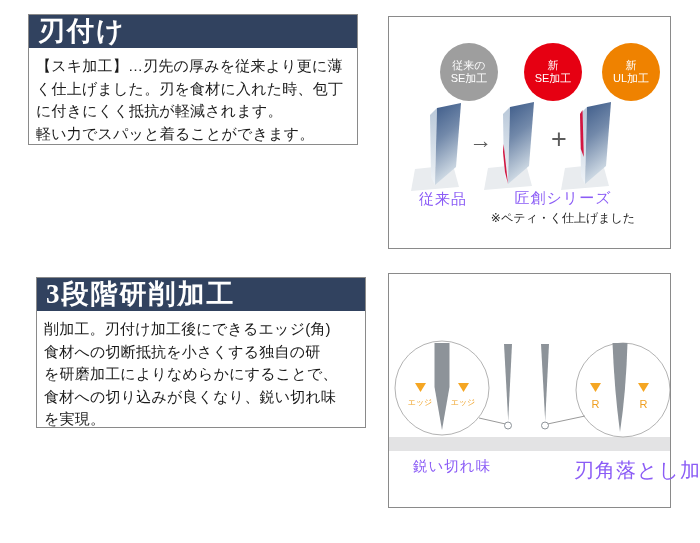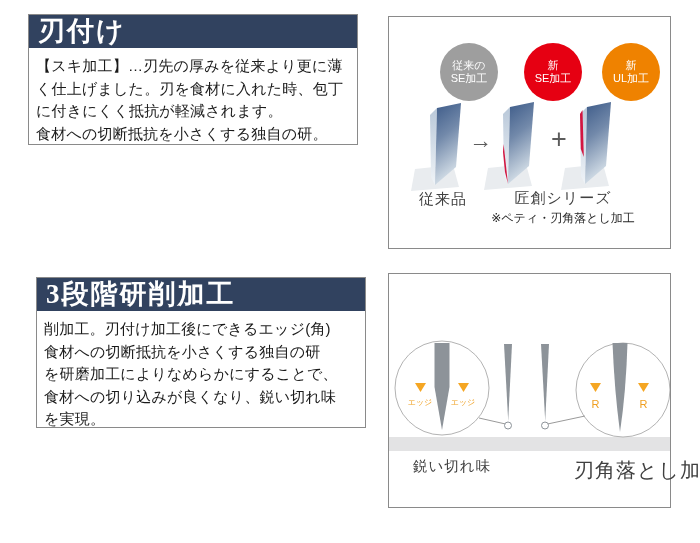--- a/index.html
+++ b/index.html
@@ -17,37 +17,37 @@
   }
   .txtbox .bd{padding:7px 6px 0 7px;font-size:15px;line-height:22.5px;letter-spacing:0.2px;}
   .txtbox .bd div{white-space:nowrap;}
   
   .diagbox{left:388px;width:283px;}
   .circle{
     position:absolute;width:58px;height:58px;border-radius:50%;
     color:#fff;font-size:11px;line-height:13px;text-align:center;
     display:flex;flex-direction:column;justify-content:center;
   }
-  .oplabel{position:absolute;font-size:15px;color:#404040;letter-spacing:1px;white-space:nowrap;}
+  .oplabel{position:absolute;font-size:15px;color:#8b5cf6;letter-spacing:1px;white-space:nowrap;}
   .smalllabel{position:absolute;font-size:12px;color:#262626;white-space:nowrap;}
   .glyph{position:absolute;color:#5c5c5c;font-weight:400;}
   svg{position:absolute;left:0;top:0;}
 </style>
 </head>
 <body>
 
 <div id="canvas">
 
   <div class="panel txtbox" style="top:14px;height:131px;">
     <div class="hd">刃付け</div>
     <div class="bd">
       <div>【スキ加工】…刃先の厚みを従来より更に薄</div>
       <div>く仕上げました。刃を食材に入れた時、包丁</div>
       <div>に付きにくく抵抗が軽減されます。</div>
-      <div>食材への切断抵抗を小さくする独自の研。</div>
+      <div>軽い力でスパッと着ることができます。</div>
     </div>
   </div>
 
   <div class="panel txtbox" style="top:277px;height:151px;margin-left:8px;">
     <div class="hd">3段階研削加工</div>
     <div class="bd">
       <div>削加工。刃付け加工後にできるエッジ(角)</div>
       <div>食材への切断抵抗を小さくする独自の研</div>
       <div>を研磨加工によりなめらかにすることで、</div>
       <div>食材への切り込みが良くなり、鋭い切れ味</div>
@@ -103,21 +103,21 @@
     <div class="circle" style="left: 213px; top: 26px; background-color: rgb(239, 130, 0);">
       <span>新</span>
       <span>UL加工</span>
     </div>
 
     <span class="glyph" style="left:80px;top:110px;font-size:23px;">→</span>
     <span class="glyph" style="left:162px;top:107px;font-size:27px;">+</span>
 
     <div class="oplabel" style="left:24px;top:173px;width:60px;text-align:center;">従来品</div>
     <div class="oplabel" style="left:120px;top:172px;width:108px;text-align:center;">匠創シリーズ</div>
-    <div class="smalllabel" style="left:96px;top:193px;width:156px;text-align:center;">※ペティ・刃角落とし加工</div>
+    <div class="smalllabel" style="left:96px;top:193px;width:156px;text-align:center;">※ペティ・く仕上げました</div>
   </div>
 
   <div class="panel diagbox" style="top:273px;height:235px;">
 
     <svg width="281" height="233" viewBox="0 0 281 233">
 
       <rect x="0" y="163" width="281" height="14" fill="#e3e3e4"></rect>
 
       <circle cx="53" cy="114" r="47" fill="#ffffff" stroke="#b3b3b3" stroke-width="1"></circle>
       <circle cx="234" cy="116" r="47" fill="#ffffff" stroke="#b3b3b3" stroke-width="1"></circle>

